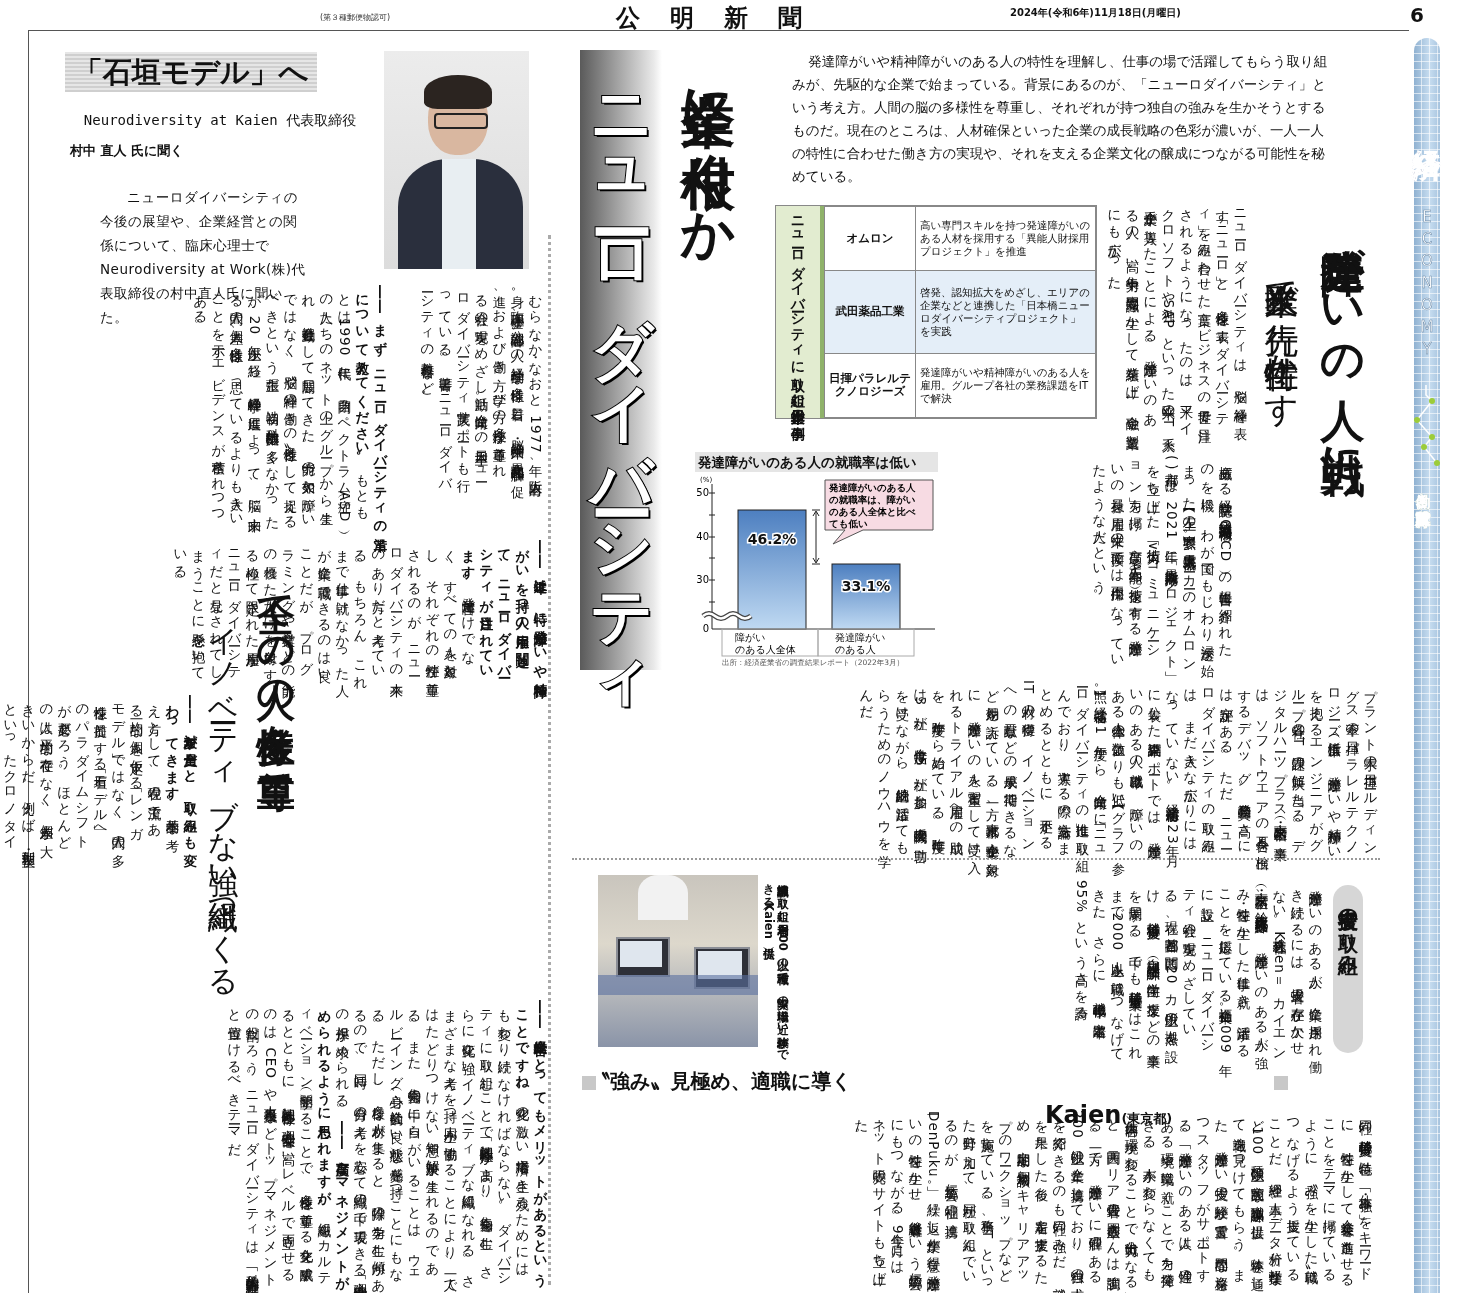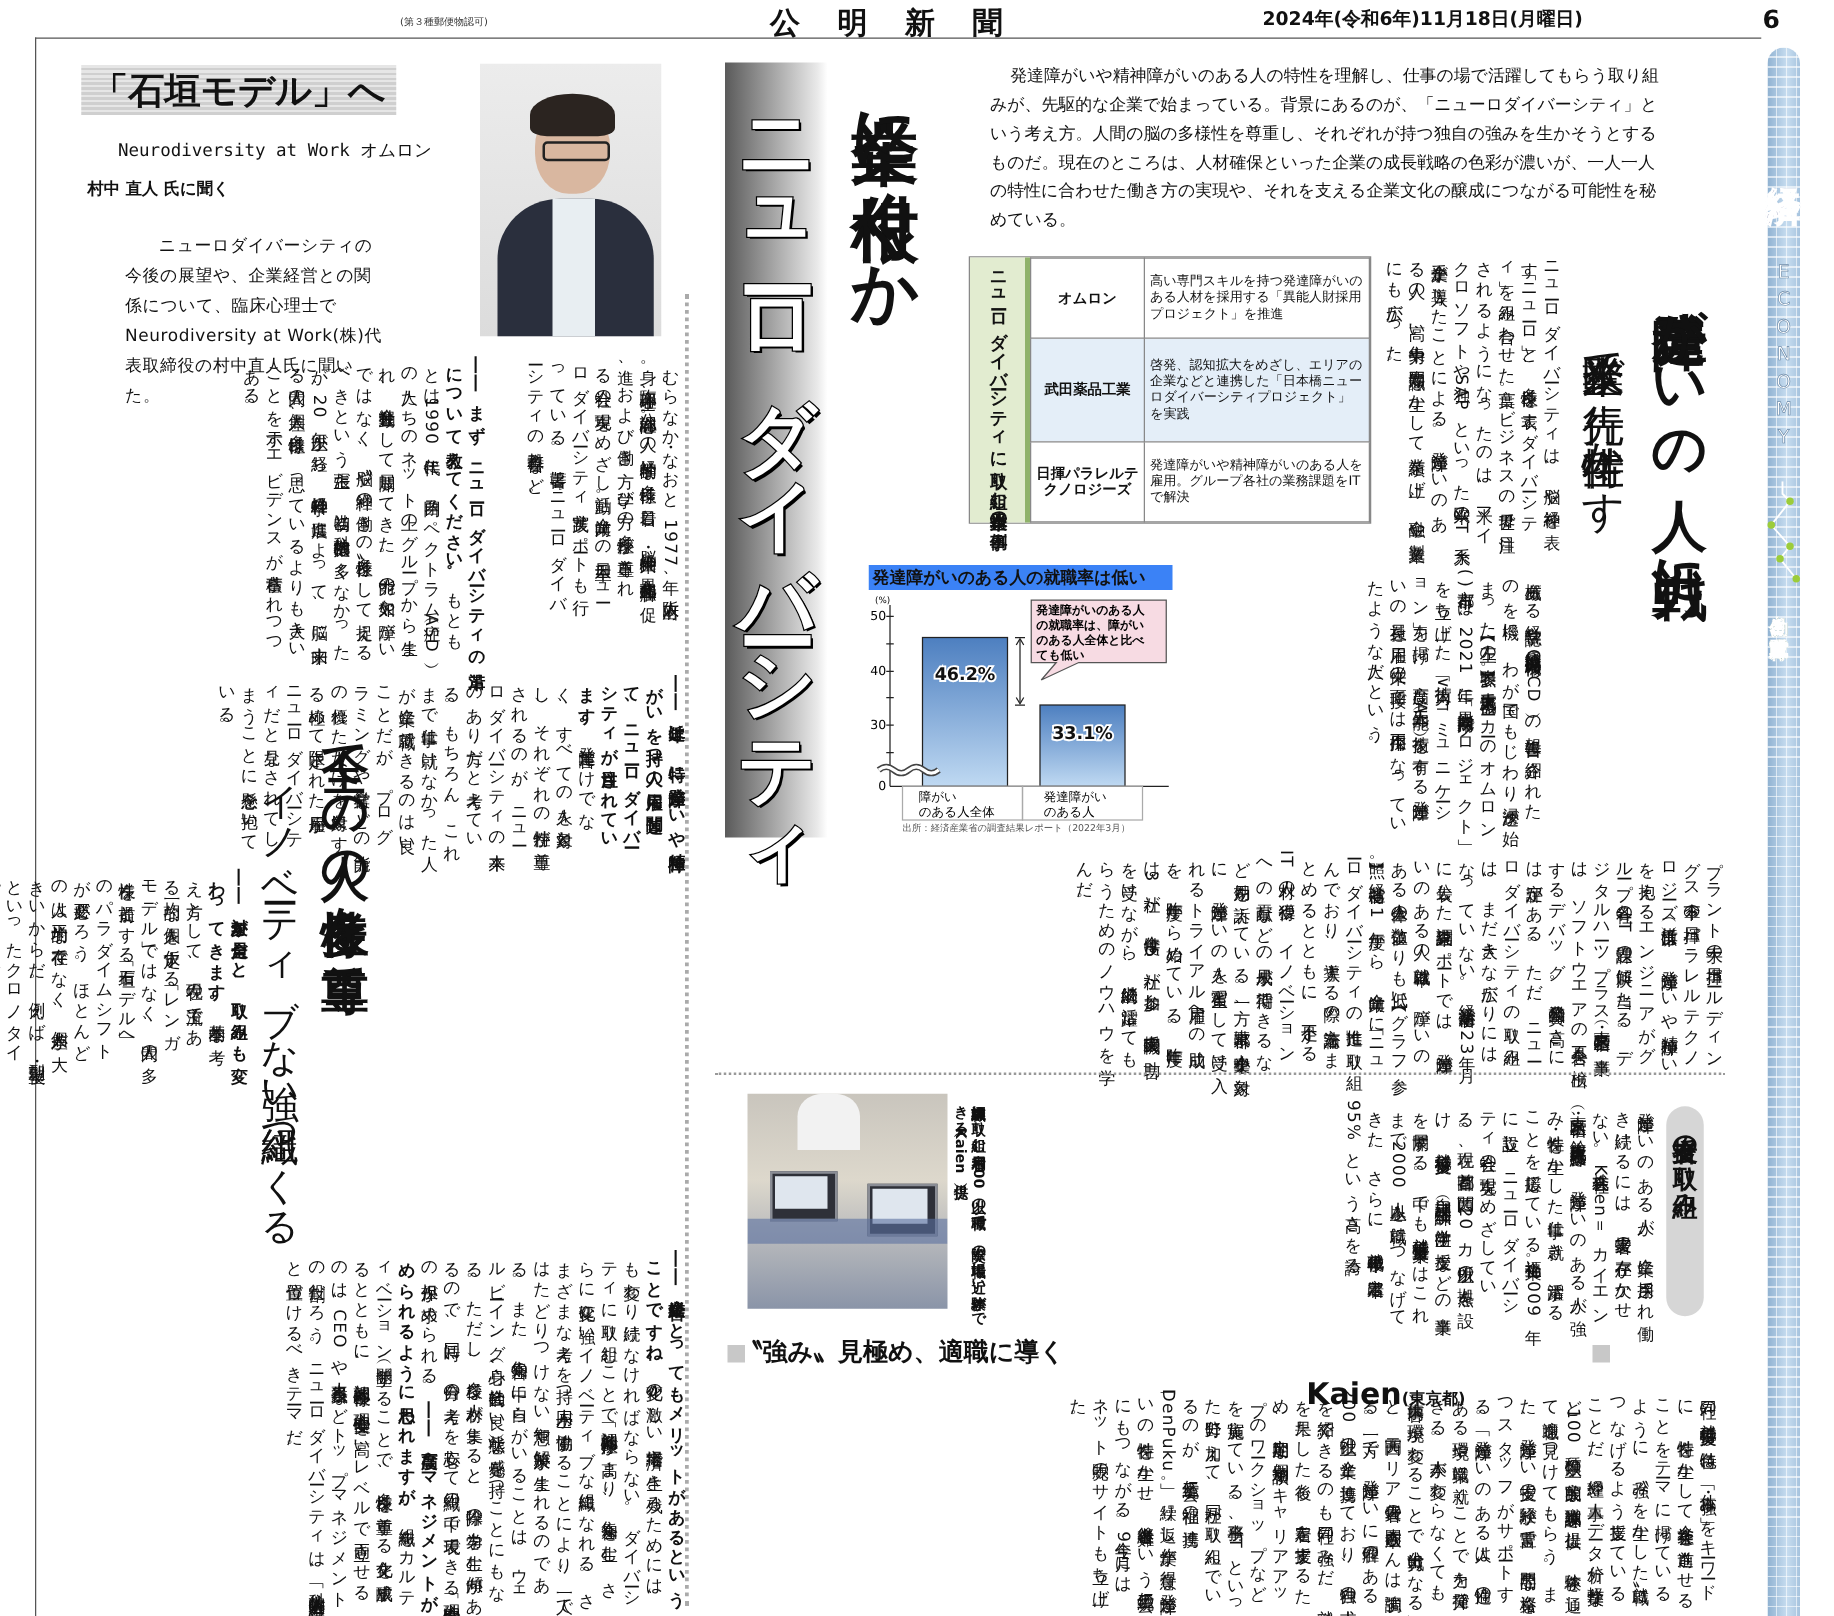--- a/index.html
+++ b/index.html
@@ -3,21 +3,21 @@
 <meta charset="utf-8">
 <style>
   html,body{margin:0;padding:0;background:#fff;}
   body{width:1467px;height:1293px;position:relative;overflow:hidden;font-family:"DejaVu Sans",sans-serif;color:#111;}
   .abs{position:absolute;}
   .v{writing-mode:vertical-rl;text-orientation:upright;}
   .vmix{writing-mode:vertical-rl;}
   
   .mast-permit{left:320px;top:12px;font-size:8px;color:#333;}
   .mast-title{left:616px;top:2px;font-size:24px;font-weight:bold;letter-spacing:30px;font-family:"DejaVu Sans",sans-serif;}
-  .mast-date{left:1010px;top:6px;font-size:15px;font-weight:bold;}
+  .mast-date{left:1010px;top:6px;font-size:10px;font-weight:bold;}
   .mast-page{left:1410px;top:3px;font-size:20px;font-weight:bold;}
   .frame{left:28px;top:30px;width:1380px;height:1263px;border-top:1px solid #555;border-left:1px solid #555;}
   
   .iv-banner{left:65px;top:52px;width:252px;height:40px;background:repeating-linear-gradient(0deg,#cfcfcf 0 2px,#e6e6e6 2px 4px);text-align:center;font-family:"DejaVu Serif",serif;font-weight:bold;font-size:29px;line-height:40px;}
   .iv-role{left:70px;top:112px;width:300px;text-align:center;font-family:"DejaVu Sans Mono",monospace;font-size:14px;}
   .iv-name{left:70px;top:142px;width:300px;text-align:left;font-family:"DejaVu Serif",serif;font-weight:bold;font-size:13px;}
   .iv-lead{left:100px;top:185px;width:210px;font-size:13.5px;line-height:24px;text-indent:2em;letter-spacing:.5px;}
   .photo{left:384px;top:51px;width:145px;height:218px;background:linear-gradient(180deg,#ececec 0%,#dcdcdc 100%);overflow:hidden;}
   .photo .head{position:absolute;left:44px;top:32px;width:60px;height:72px;border-radius:48% 48% 45% 45%;background:#d9b7a0;}
   .photo .hair{position:absolute;left:40px;top:24px;width:68px;height:34px;border-radius:50% 50% 20% 20%;background:#2b2420;}
@@ -40,21 +40,21 @@
   
   .tbl-wrap{left:775px;top:205px;width:320px;height:212px;display:flex;border:1px solid #888;}
   .tbl-side{width:44px;background:#e2ecd0;border-right:4px solid #8fb26a;display:flex;justify-content:center;align-items:center;}
   .tbl-side span{font-weight:bold;font-size:14px;line-height:15px;}
   .tbl{flex:1;border-collapse:collapse;font-size:10.5px;}
   .tbl td{border:1px solid #888;padding:2px 4px;line-height:13px;}
   .tbl tr:nth-child(even) td{background:#e4eef8;}
   .tbl td.name{width:82px;font-weight:bold;font-size:11.5px;text-align:center;}
   
   .chart{left:695px;top:452px;width:243px;height:215px;}
-  .chart-title{position:absolute;left:0;top:0;width:240px;height:20px;background:#3b82f6;font-weight:bold;font-size:13.5px;line-height:20px;padding-left:3px;}
+  .chart-title{position:absolute;left:0;top:0;width:240px;height:20px;background:#e5e5e5;font-weight:bold;font-size:13.5px;line-height:20px;padding-left:3px;}
   .chart-body{position:absolute;left:0;top:22px;width:243px;height:193px;}
   
   .ph2{left:598px;top:875px;width:160px;height:172px;background:linear-gradient(180deg,#c9c5bd 0%,#ddd8cc 40%,#8a94a8 100%);overflow:hidden;}
   .ph2 .lap{position:absolute;background:#2e3038;border:2px solid #8a8d95;}
   .ph2 .scr{position:absolute;background:#dfe6ee;}
   .ph2-cap{left:762px;top:876px;font-size:11.5px;line-height:14px;font-weight:bold;height:180px;}
   .sub-title{left:590px;top:1068px;font-size:20px;font-weight:bold;}
   .sub-org{left:1045px;top:1070px;font-size:24px;font-weight:bold;margin-top:31px;}
   .sub-org small{font-size:13px;}
   .sq{width:14px;height:14px;background:#c8c8c8;}
@@ -85,21 +85,21 @@
   <polyline points="14,0 14,10 20,16 5,35 20,52 12,62 25,78" fill="none" stroke="#fff" stroke-width="1.5"></polyline>
   <circle cx="20" cy="16" r="3" fill="#9ccc3a"></circle>
     <circle cx="5" cy="35" r="3" fill="#9ccc3a"></circle>
   <circle cx="20" cy="52" r="3" fill="#9ccc3a"></circle>
     <circle cx="12" cy="62" r="3" fill="#9ccc3a"></circle>
   <circle cx="25" cy="78" r="3" fill="#9ccc3a"></circle>
 </svg>
 <div class="abs v eco-sub">働き方改革〝人財〟育成</div>
 
 <div class="abs iv-banner">「石垣モデル」へ</div>
-<div class="abs iv-role">Neurodiversity at Work オムロン</div>
+<div class="abs iv-role">Neurodiversity at Kaien 代表取締役</div>
 <div class="abs iv-name">村中 直人 氏に聞く</div>
 <div class="abs iv-lead">ニューロダイバーシティの今後の展望や、企業経営との関係について、臨床心理士でNeurodiversity at Work(株)代表取締役の村中直人氏に聞いた。</div>
 <div class="abs photo">
   <div class="body"></div>
     <div class="shirt"></div>
     <div class="head"></div>
     <div class="hair"></div>
     <div class="glasses"></div>
 </div>
 

